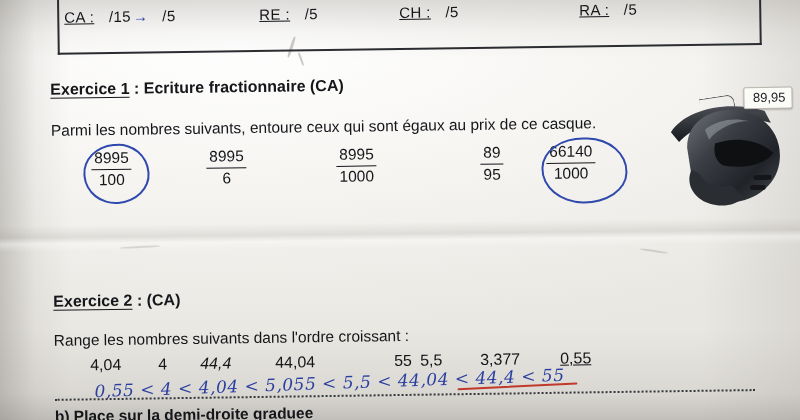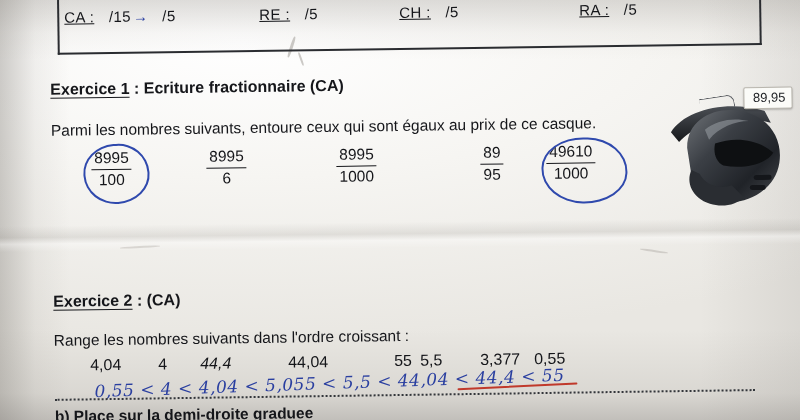--- a/index.html
+++ b/index.html
@@ -91,25 +91,25 @@
   }
   #circ1{left:84px;top:140px;width:62px;height:56px;transform:rotate(-4deg);}
   #circ2{left:542px;top:140px;width:82px;height:62px;transform:rotate(2deg);}
 
   
   #numbers{position:absolute;left:88px;top:352px;font-size:16px;}
   .num-item{position:absolute;white-space:nowrap;}
   #n0{left:0px;}
   #n1{left:68px;}
   #n2{left:110px;font-style:italic;}
-  #n3{left:198px;}
+  #n3{left:185px;}
   #n4{left:268px;margin-left:36px;}
   #n5{left:330px;}
   #n6{left:390px;}
-  #n7{left:444px;}
+  #n7{left:470px;text-decoration:underline;}
 
   
   #hand-answer{
     position:absolute;left:92px;top:372px;
     font-family:"DejaVu Serif", serif;
     font-style:italic;font-size:17px;color:#2a3fa0;
     letter-spacing:.5px;white-space:nowrap;
     transform:rotate(-1.2deg);
   }
   #red-stroke{
@@ -199,21 +199,21 @@
         <span class="num">8995</span>
         <span class="bar"></span>
         <span class="den">1000</span>
       </div>
       <div class="frac" id="f3">
         <span class="num">89</span>
         <span class="bar"></span>
         <span class="den">95</span>
       </div>
       <div class="frac" id="f4">
-        <span class="num">49610</span>
+        <span class="num">66140</span>
         <span class="bar"></span>
         <span class="den">1000</span>
       </div>
     </div>
     <div class="circle-blue" id="circ1"></div>
     <div class="circle-blue" id="circ2"></div>
 
     <div class="ex-title" id="ex2-title">
       <span class="u">Exercice 2</span><span> : (CA)</span>
     </div>

